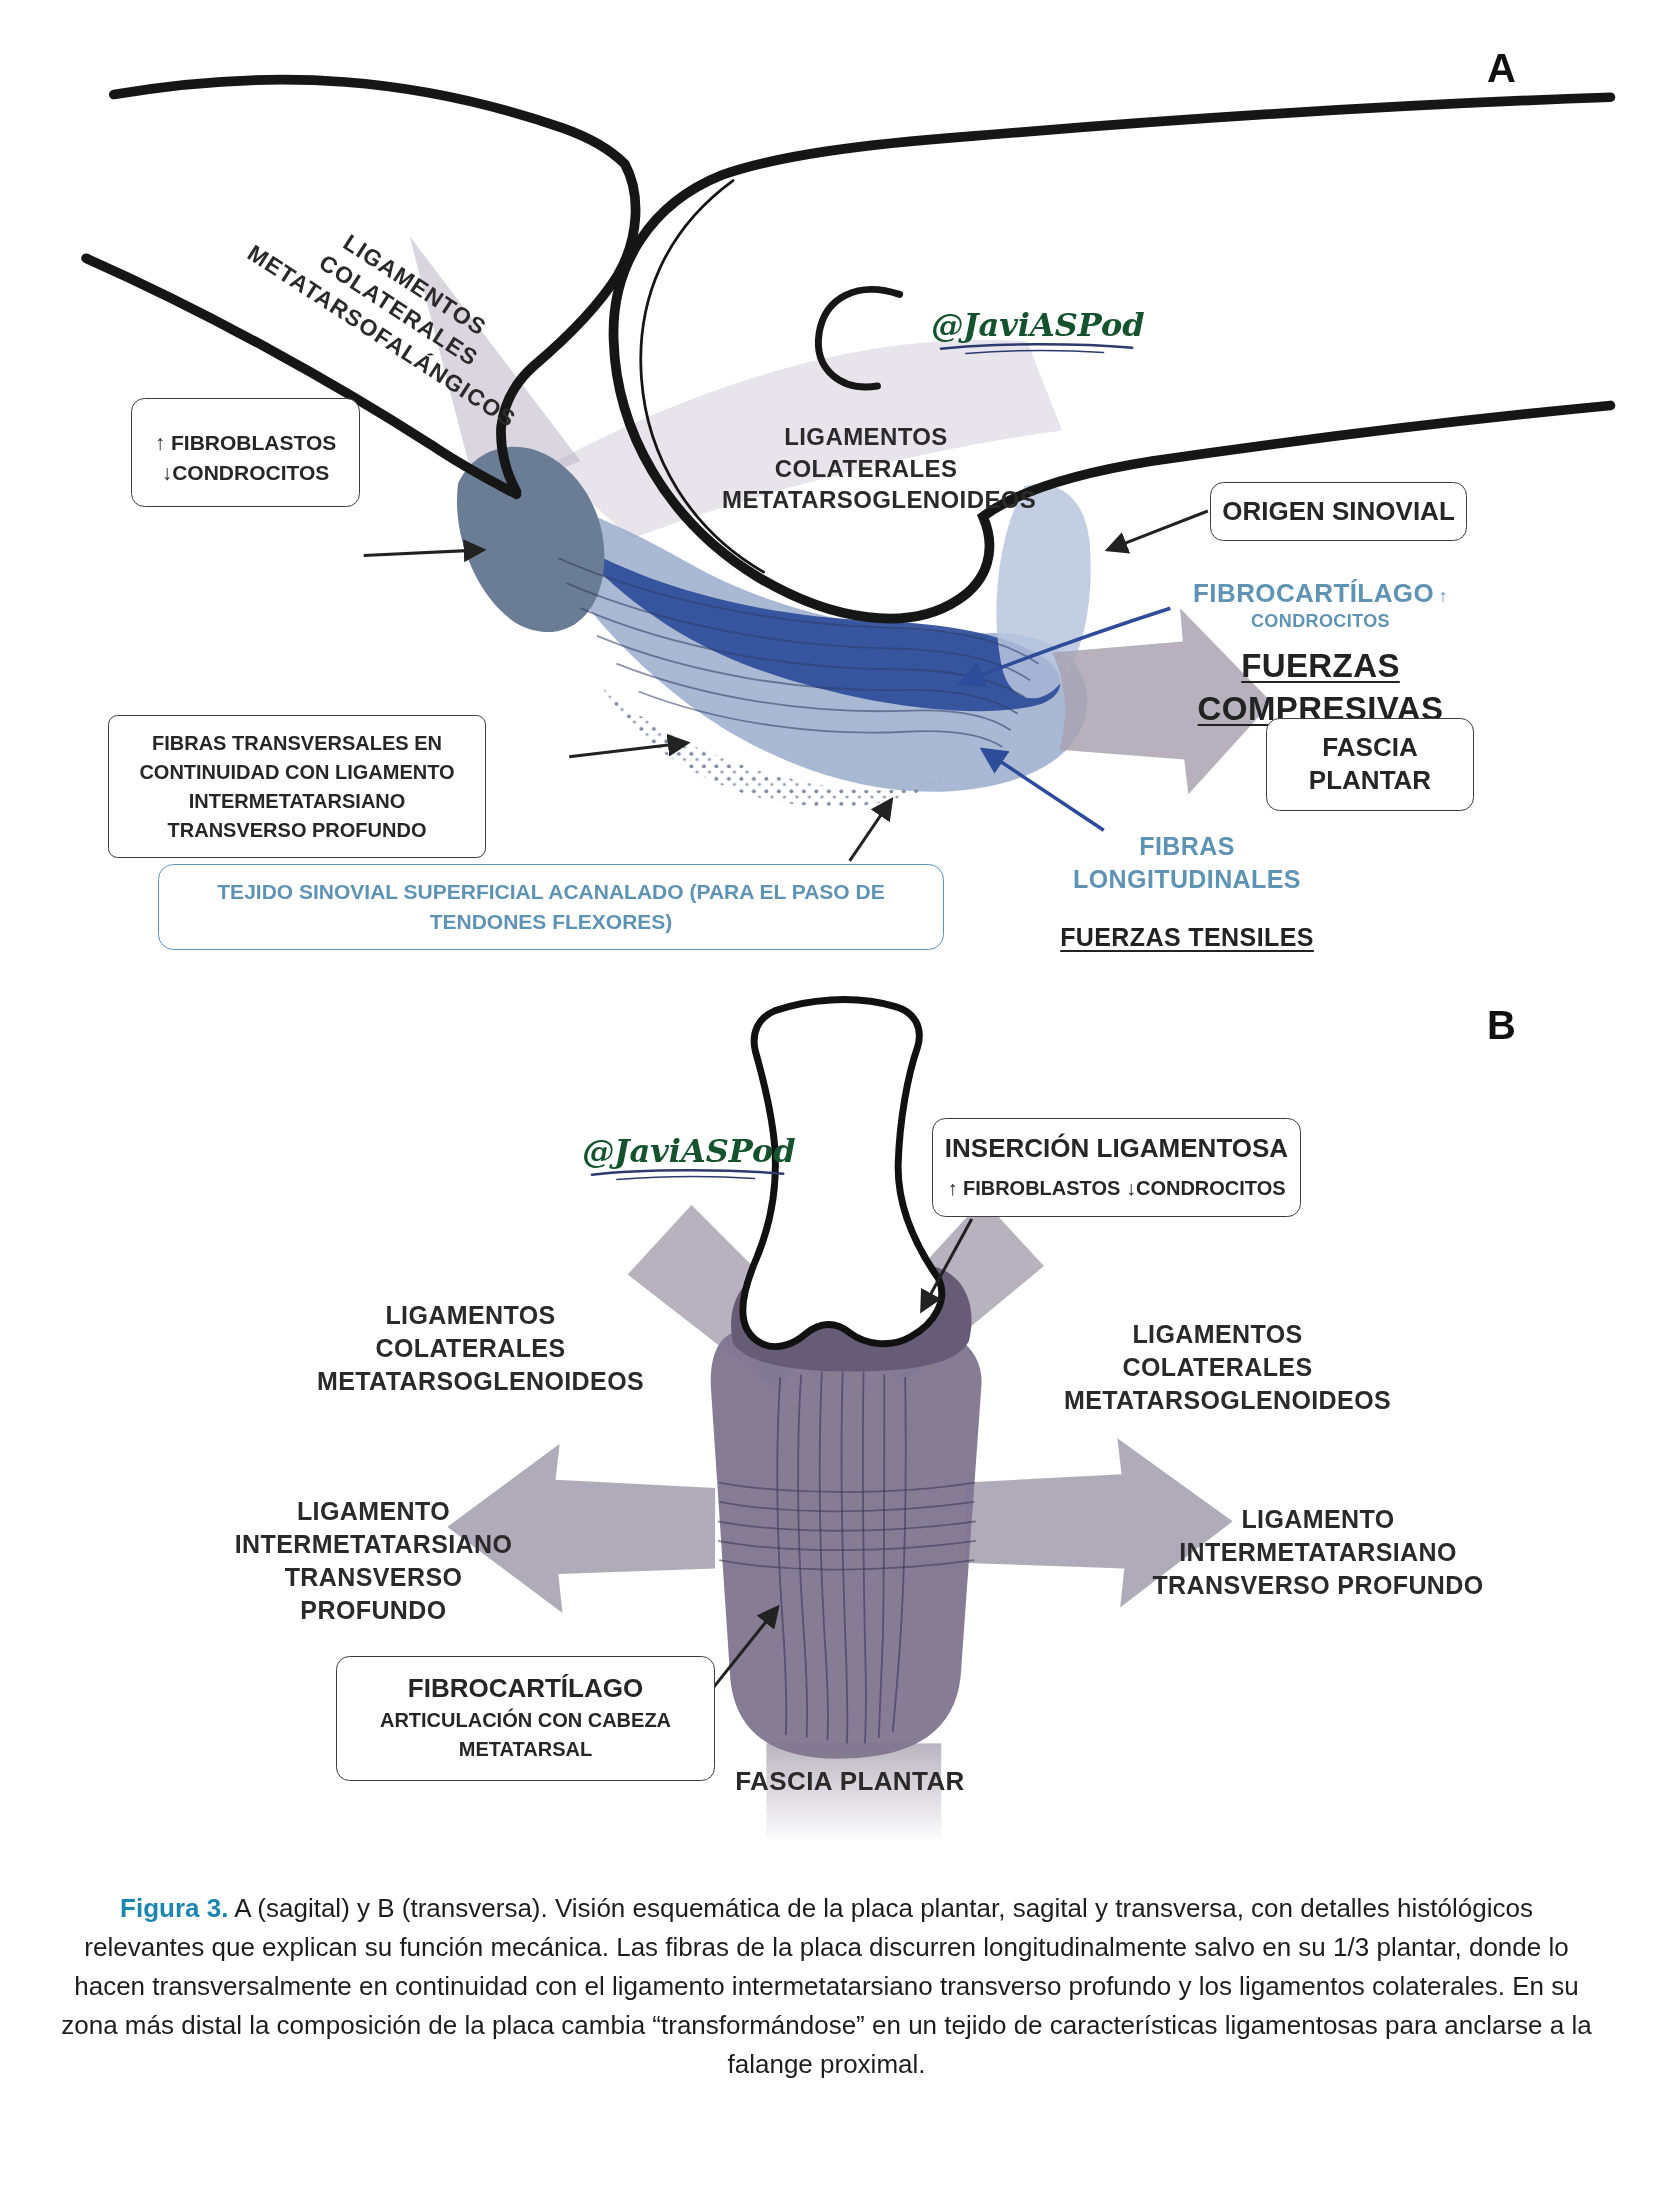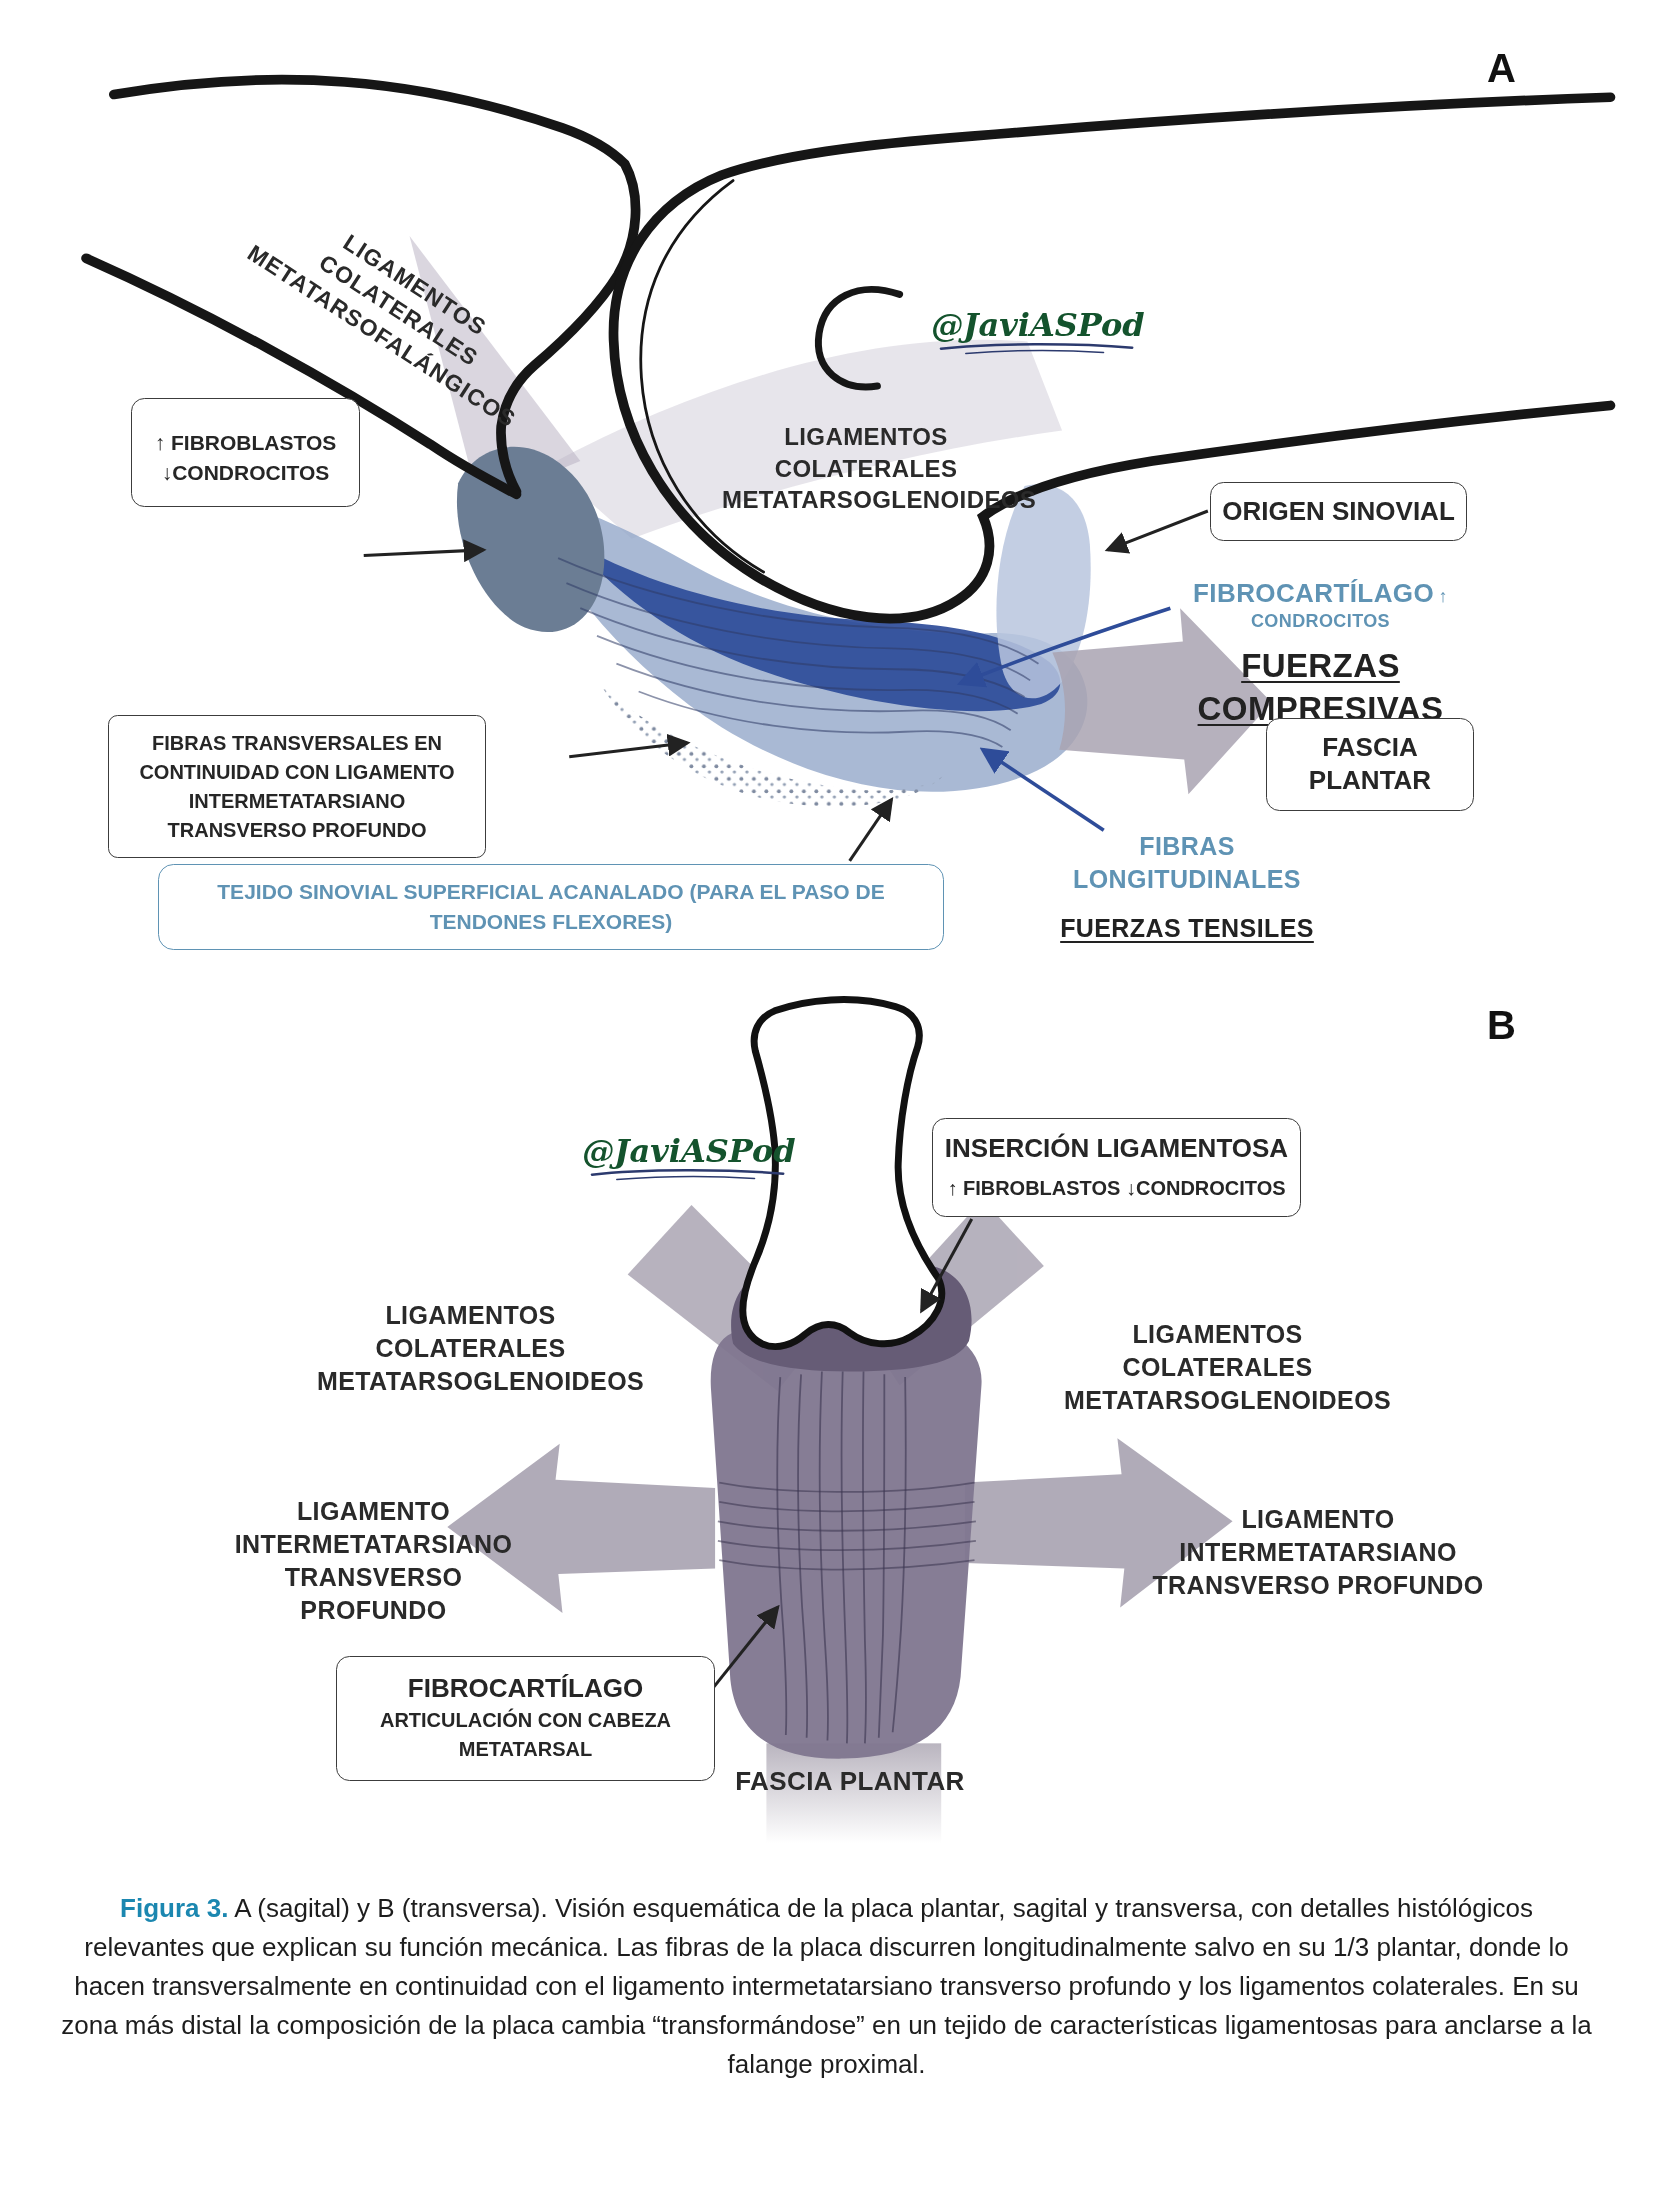--- a/index.html
+++ b/index.html
@@ -134,21 +134,21 @@
   <div class="box-title" style="font-size:26px;">FASCIA PLANTAR</div>
 </div>
 
 <div class="box" style="left:108px;top:715px;width:378px;padding:12.5px 9.6px;border-radius:9.6px;">
   <div class="box-sub" style="font-size:20px;">FIBRAS TRANSVERSALES EN CONTINUIDAD CON LIGAMENTO
 INTERMETATARSIANO TRANSVERSO PROFUNDO</div>
 </div>
 
 <div class="abs" style="left:1042px;top:830px;width:290px;text-align:center;">
   <div class="fig-label blue" style="font-size:25px;">FIBRAS LONGITUDINALES</div>
-  <div class="fig-label underl" style="font-size:25px;margin-top:16px;">FUERZAS TENSILES</div>
+  <div class="fig-label underl" style="font-size:25px;margin-top:25px;">FUERZAS TENSILES</div>
 </div>
 
 <div class="box" style="left:158px;top:864px;width:786px;padding:11.5px 9.6px;border-color:#5f93b4;border-radius:15.4px;">
   <div class="box-sub blue" style="font-size:21px;color:#5f93b4;">TEJIDO SINOVIAL SUPERFICIAL ACANALADO (PARA EL PASO DE TENDONES FLEXORES)</div>
 </div>
 
 <svg class="panel" style="top:972px;" width="1666" height="874" viewBox="0 0 1200 630">
   <defs>
     <marker id="ah2" viewBox="0 0 10 10" refX="8.5" refY="5" markerWidth="7.5" markerHeight="7.5" orient="auto-start-reverse">
       <path d="M0 0 L10 5 L0 10 z" fill="#222"></path>

